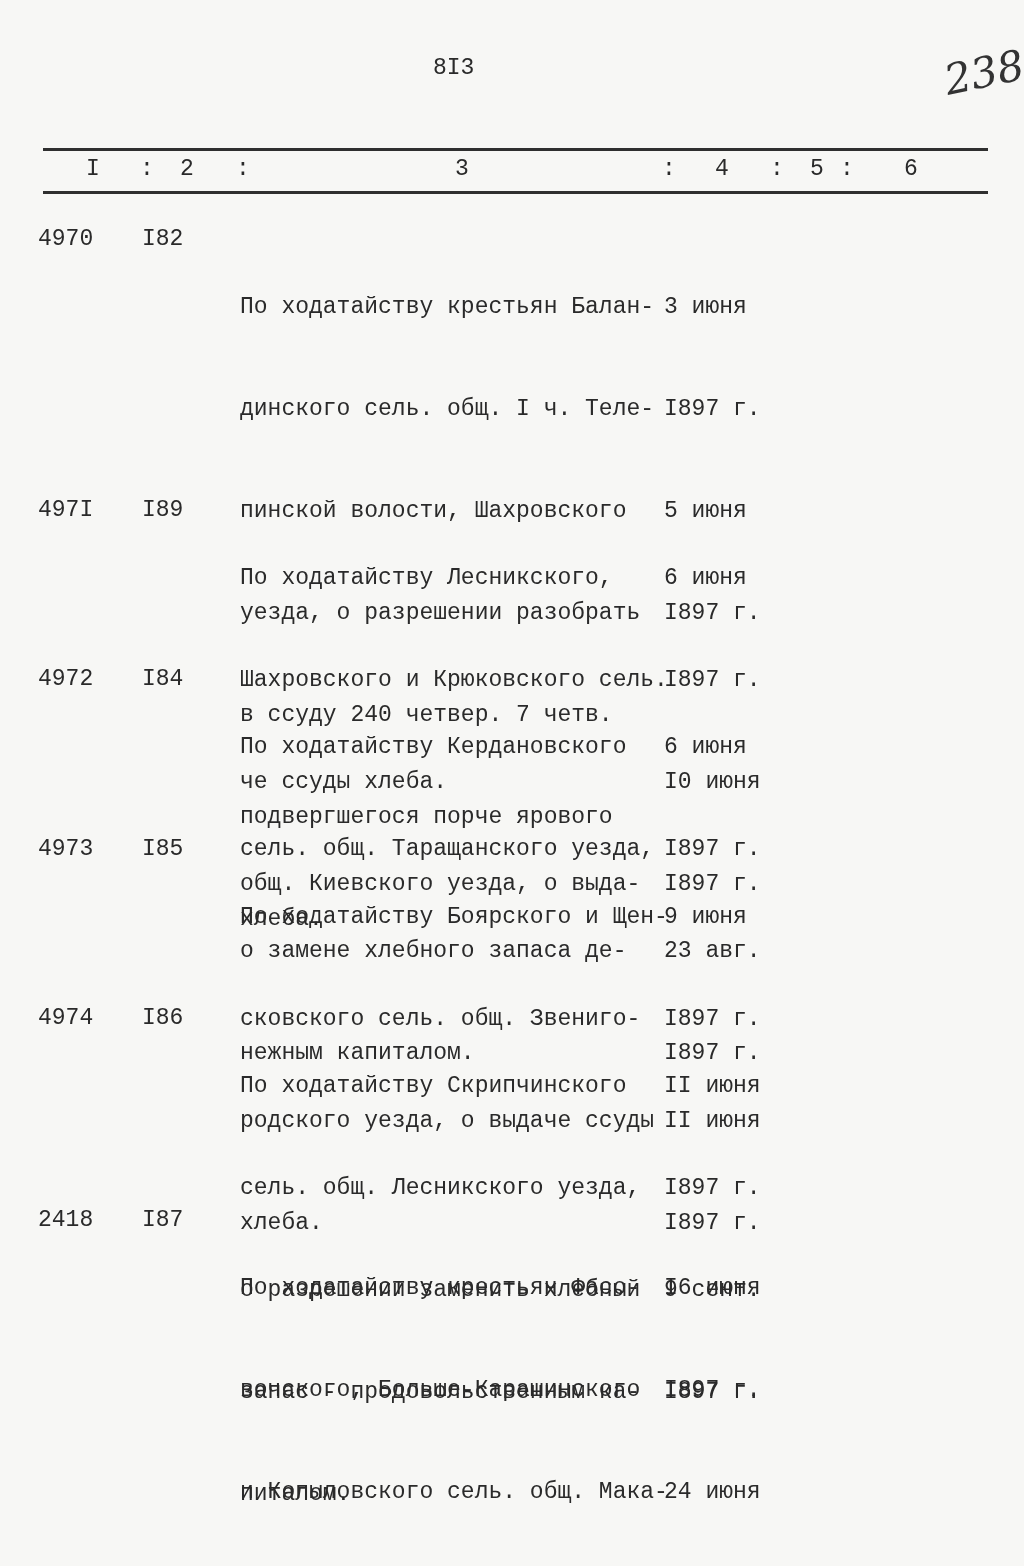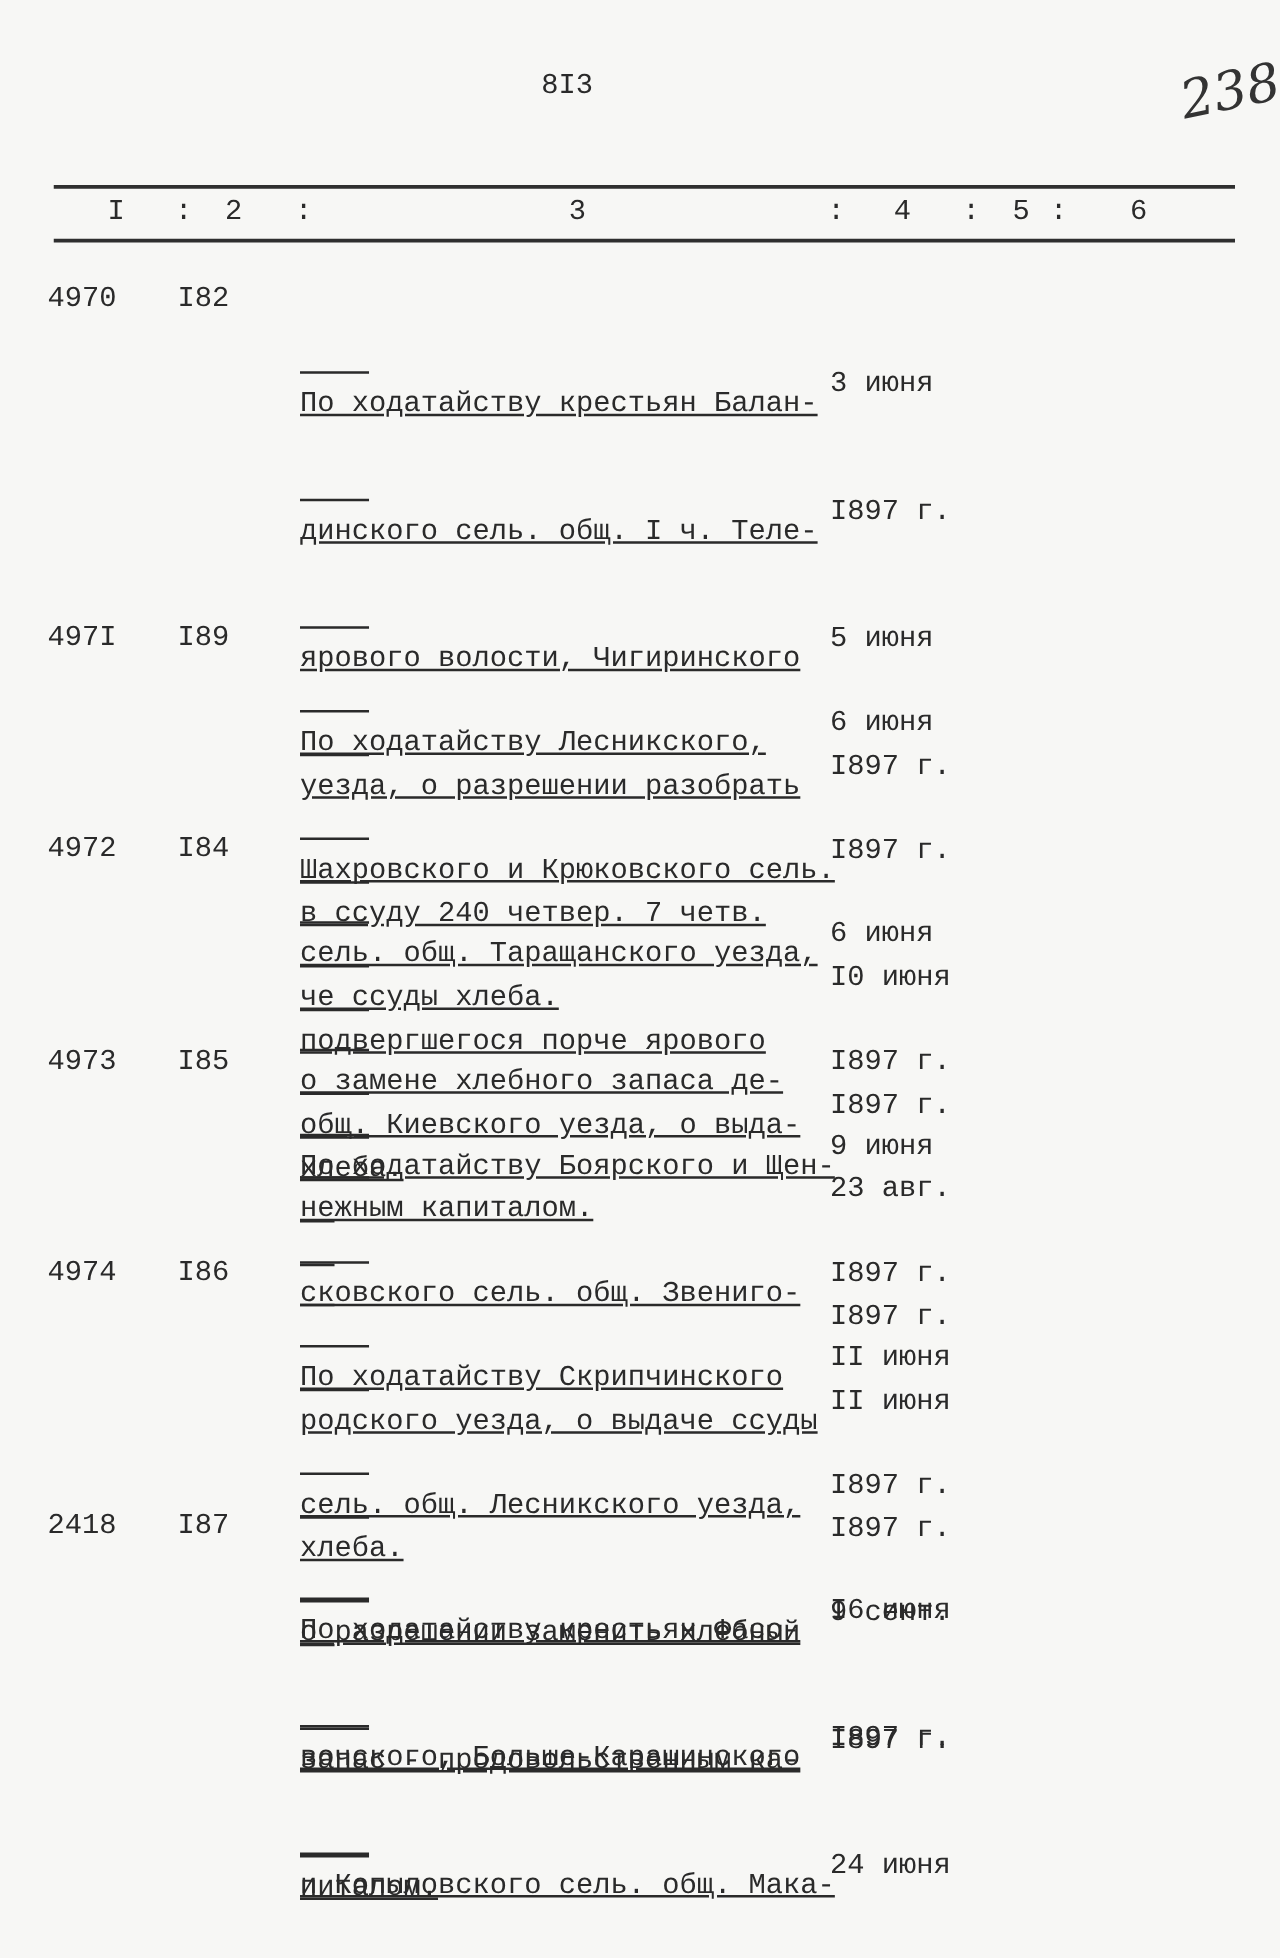--- a/index.html
+++ b/index.html
@@ -12,21 +12,21 @@
     position: absolute; left: 944px; top: 48px; font-size: 42px;
     font-family: "DejaVu Serif", serif; font-style: italic; transform: rotate(-12deg); color: #333;
   }
   .rule { position: absolute; left: 43px; width: 945px; height: 3px; background: #2f2f2f; }
   .rule.top { top: 148px; }
   .rule.bottom { top: 191px; }
   .hdr { position: absolute; top: 156px; font-size: 23px; }
   .entry { position: absolute; left: 0; width: 1024px; font-size: 23px; line-height: 34px; }
   .col1 { position: absolute; left: 38px; top: 0; }
   .col2 { position: absolute; left: 142px; top: 0; }
-  .col3 { position: absolute; left: 240px; top: 16px; white-space: pre; text-decoration: underline; }
+  .col3 { position: absolute; left: 240px; top: 0; white-space: pre; }
   .col4 { position: absolute; left: 664px; top: 0; white-space: pre; }
   .line { display: block; }
 </style>
 </head>
 <body>
 
 <div class="page-number">8I3</div>
 <div class="archive-number">238</div>
 
 <div class="rule top"></div>
@@ -44,21 +44,21 @@
   <span class="hdr" style="left:904px">6</span>
 </div>
 <div class="rule bottom"></div>
 
 <div class="entry" style="top:222px">
   <span class="col1">4970</span>
   <span class="col2">I82</span>
   <div class="col3">
     <span class="line">По ходатайству крестьян Балан-</span>
     <span class="line">динского сель. общ. I ч. Теле-</span>
-    <span class="line">ярового волости, Чигиринского</span>
+    <span class="line">пинской волости, Шахровского</span>
     <span class="line">уезда, о разрешении разобрать</span>
     <span class="line">в ссуду 240 четвер. 7 четв.</span>
     <span class="line">подвергшегося порче ярового</span>
     <span class="line">хлеба.</span>
   </div>
   <div class="col4">
     <span class="line">3 июня</span>
     <span class="line">I897 г.</span>
     <span class="line">5 июня</span>
     <span class="line">I897 г.</span>
@@ -79,20 +79,21 @@
     <span class="line">I897 г.</span>
     <span class="line">I0 июня</span>
     <span class="line">I897 г.</span>
   </div>
 </div>
 
 <div class="entry" style="top:662px">
   <span class="col1">4972</span>
   <span class="col2">I84</span>
   <div class="col3">
+    <span class="line">По ходатайству Кердановского</span>
     <span class="line">сель. общ. Таращанского уезда,</span>
     <span class="line">о замене хлебного запаса де-</span>
     <span class="line">нежным капиталом.</span>
   </div>
   <div class="col4">
     <span class="line">6 июня</span>
     <span class="line">I897 г.</span>
     <span class="line">23 авг.</span>
     <span class="line">I897 г.</span>
   </div>

